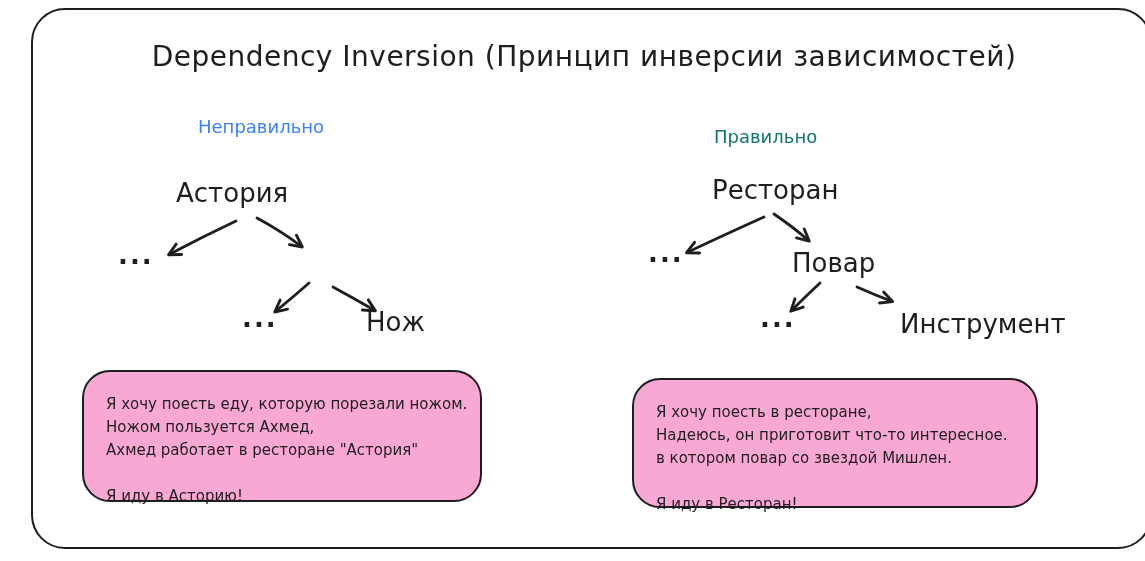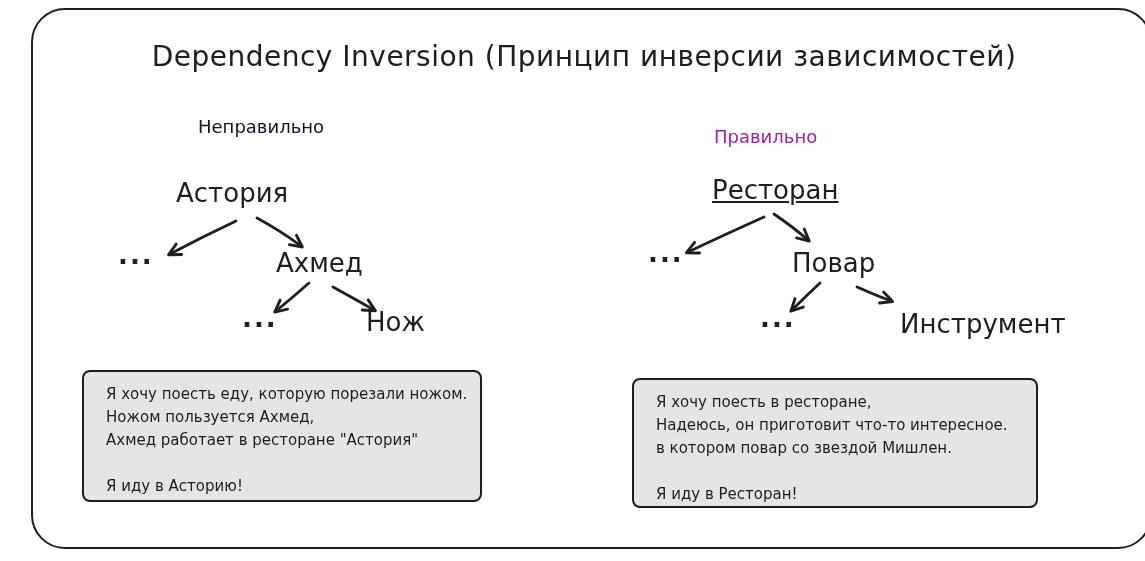--- a/index.html
+++ b/index.html
@@ -35,45 +35,45 @@
     text-align: center;
     font-size: 28px;
     letter-spacing: 0.5px;
     white-space: nowrap;
   }
   .section-label {
     position: absolute;
     font-size: 18px;
     white-space: nowrap;
   }
-  .section-label.wrong { color: #0f172a; }
-  .section-label.right { color: #a21caf; }
+  .section-label.wrong { color: #3b82f6; }
+  .section-label.right { color: #0f766e; }
   .node {
     position: absolute;
     font-size: 26px;
     line-height: 1.2;
     white-space: nowrap;
   }
   .dots {
     font-weight: bold;
     letter-spacing: 2px;
   }
   .arrows {
     position: absolute;
     left: 0;
     top: 0;
     pointer-events: none;
   }
   .bubble {
     position: absolute;
     border: 2.5px solid #1e1e1e;
-    border-radius: 8px;
+    border-radius: 28px;
     box-sizing: border-box;
-    background: #e5e5e5;
-    padding: 11px 22px;
+    background: #f9a8d4;
+    padding: 21px 22px;
   }
   .bubble-line {
     font-size: 15px;
     line-height: 23px;
     min-height: 23px;
     white-space: nowrap;
   }
   .bubble.wrong-bubble { left: 62px; top: 370px; width: 400px; height: 132px; }
   .bubble.right-bubble { left: 612px; top: 378px; width: 406px; height: 130px; }
 </style>
@@ -84,25 +84,24 @@
 
   <div class="frame"></div>
 
   <div class="title">Dependency Inversion (Принцип инверсии зависимостей)</div>
 
   <div class="section-label wrong" style="left:178px; top:116px;">Неправильно</div>
   <div class="section-label right" style="left:694px; top:126px;">Правильно</div>
 
   <div class="node" style="left:156px; top:178px;">Астория</div>
   <div class="node dots" style="left:98px; top:240px;">...</div>
-  <div class="node" style="left:256px; top:248px;">Ахмед</div>
   <div class="node dots" style="left:222px; top:303px;">...</div>
   <div class="node" style="left:346px; top:307px;">Нож</div>
 
-  <div class="node" style="left:692px; top:175px;text-decoration:underline;">Ресторан</div>
+  <div class="node" style="left:692px; top:175px;">Ресторан</div>
   <div class="node dots" style="left:628px; top:238px;">...</div>
   <div class="node" style="left:772px; top:248px;">Повар</div>
   <div class="node dots" style="left:740px; top:303px;">...</div>
   <div class="node" style="left:880px; top:309px;">Инструмент</div>
 
   <svg class="arrows" width="1145" height="561" viewBox="0 0 1145 561">
     <defs>
       <marker id="ah" viewBox="0 0 10 10" refX="7.5" refY="5" markerWidth="6" markerHeight="6" orient="auto">
         <path d="M1.5,1.5 L8.5,5 L1.5,8.5" fill="none" stroke="#1e1e1e" stroke-width="1.7" stroke-linecap="round" stroke-linejoin="round"></path>
       </marker>

